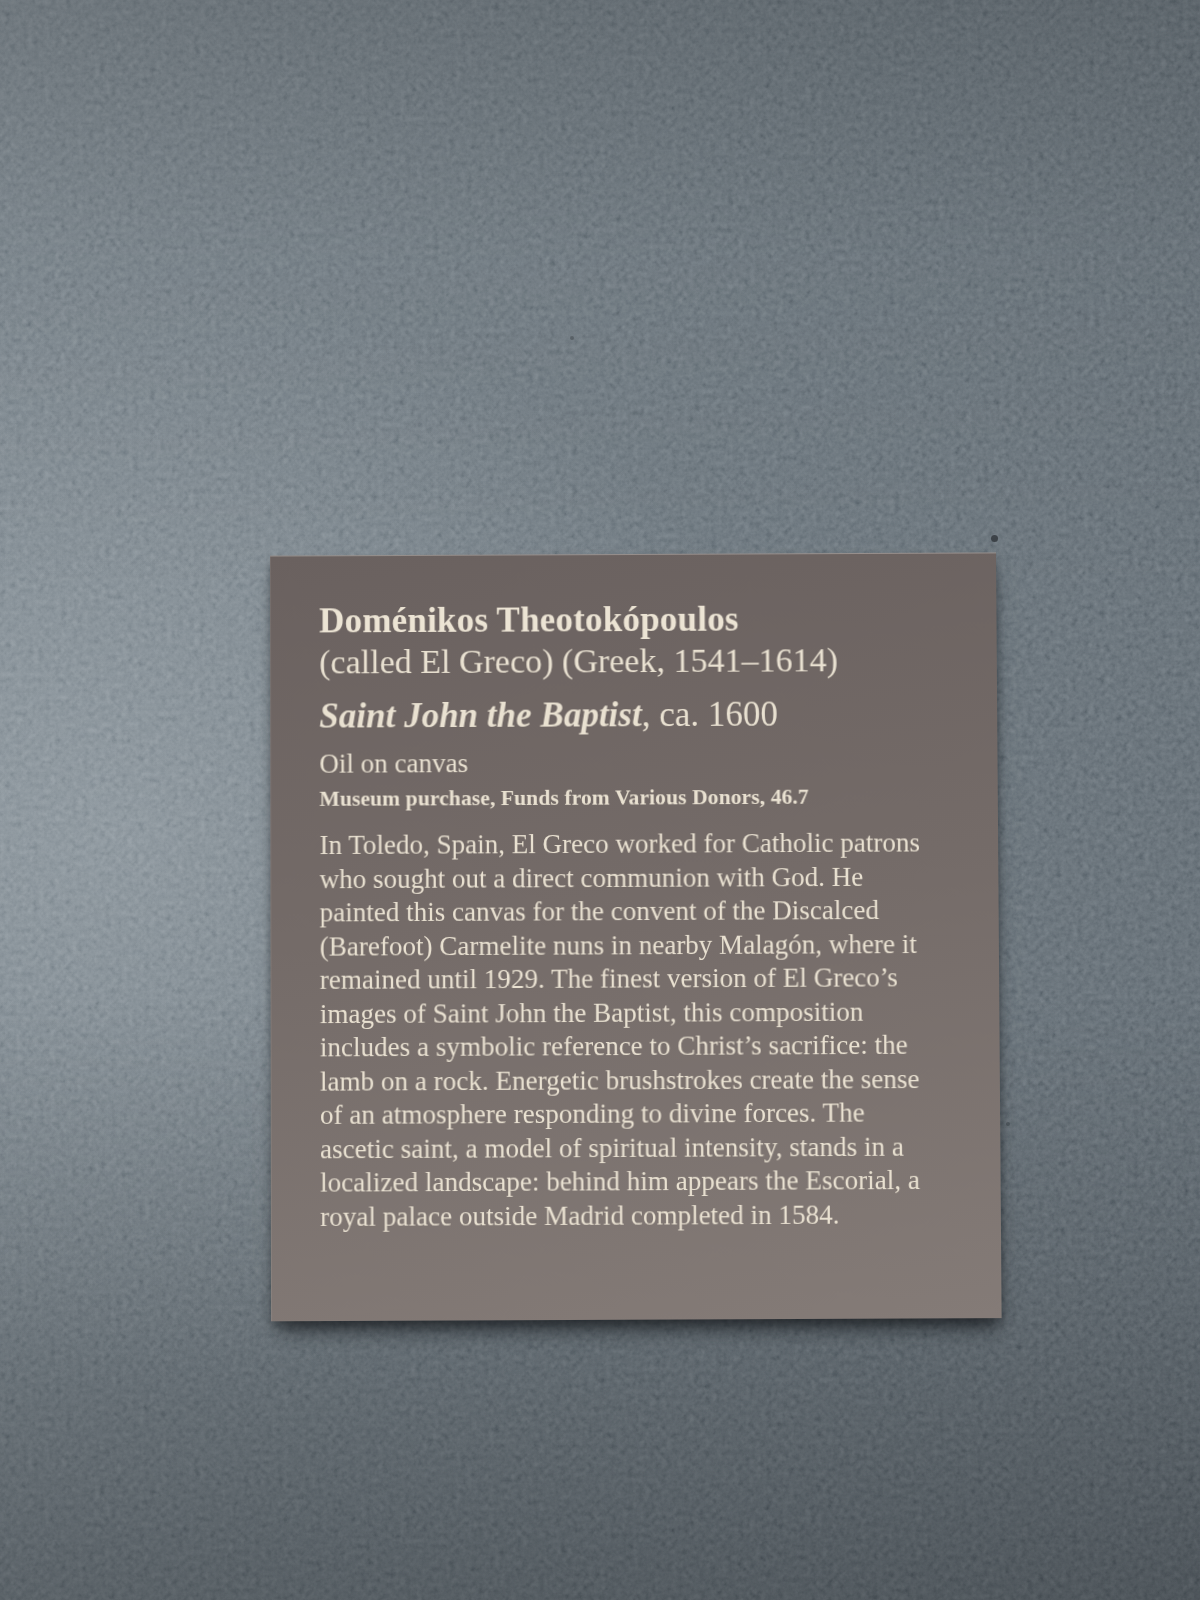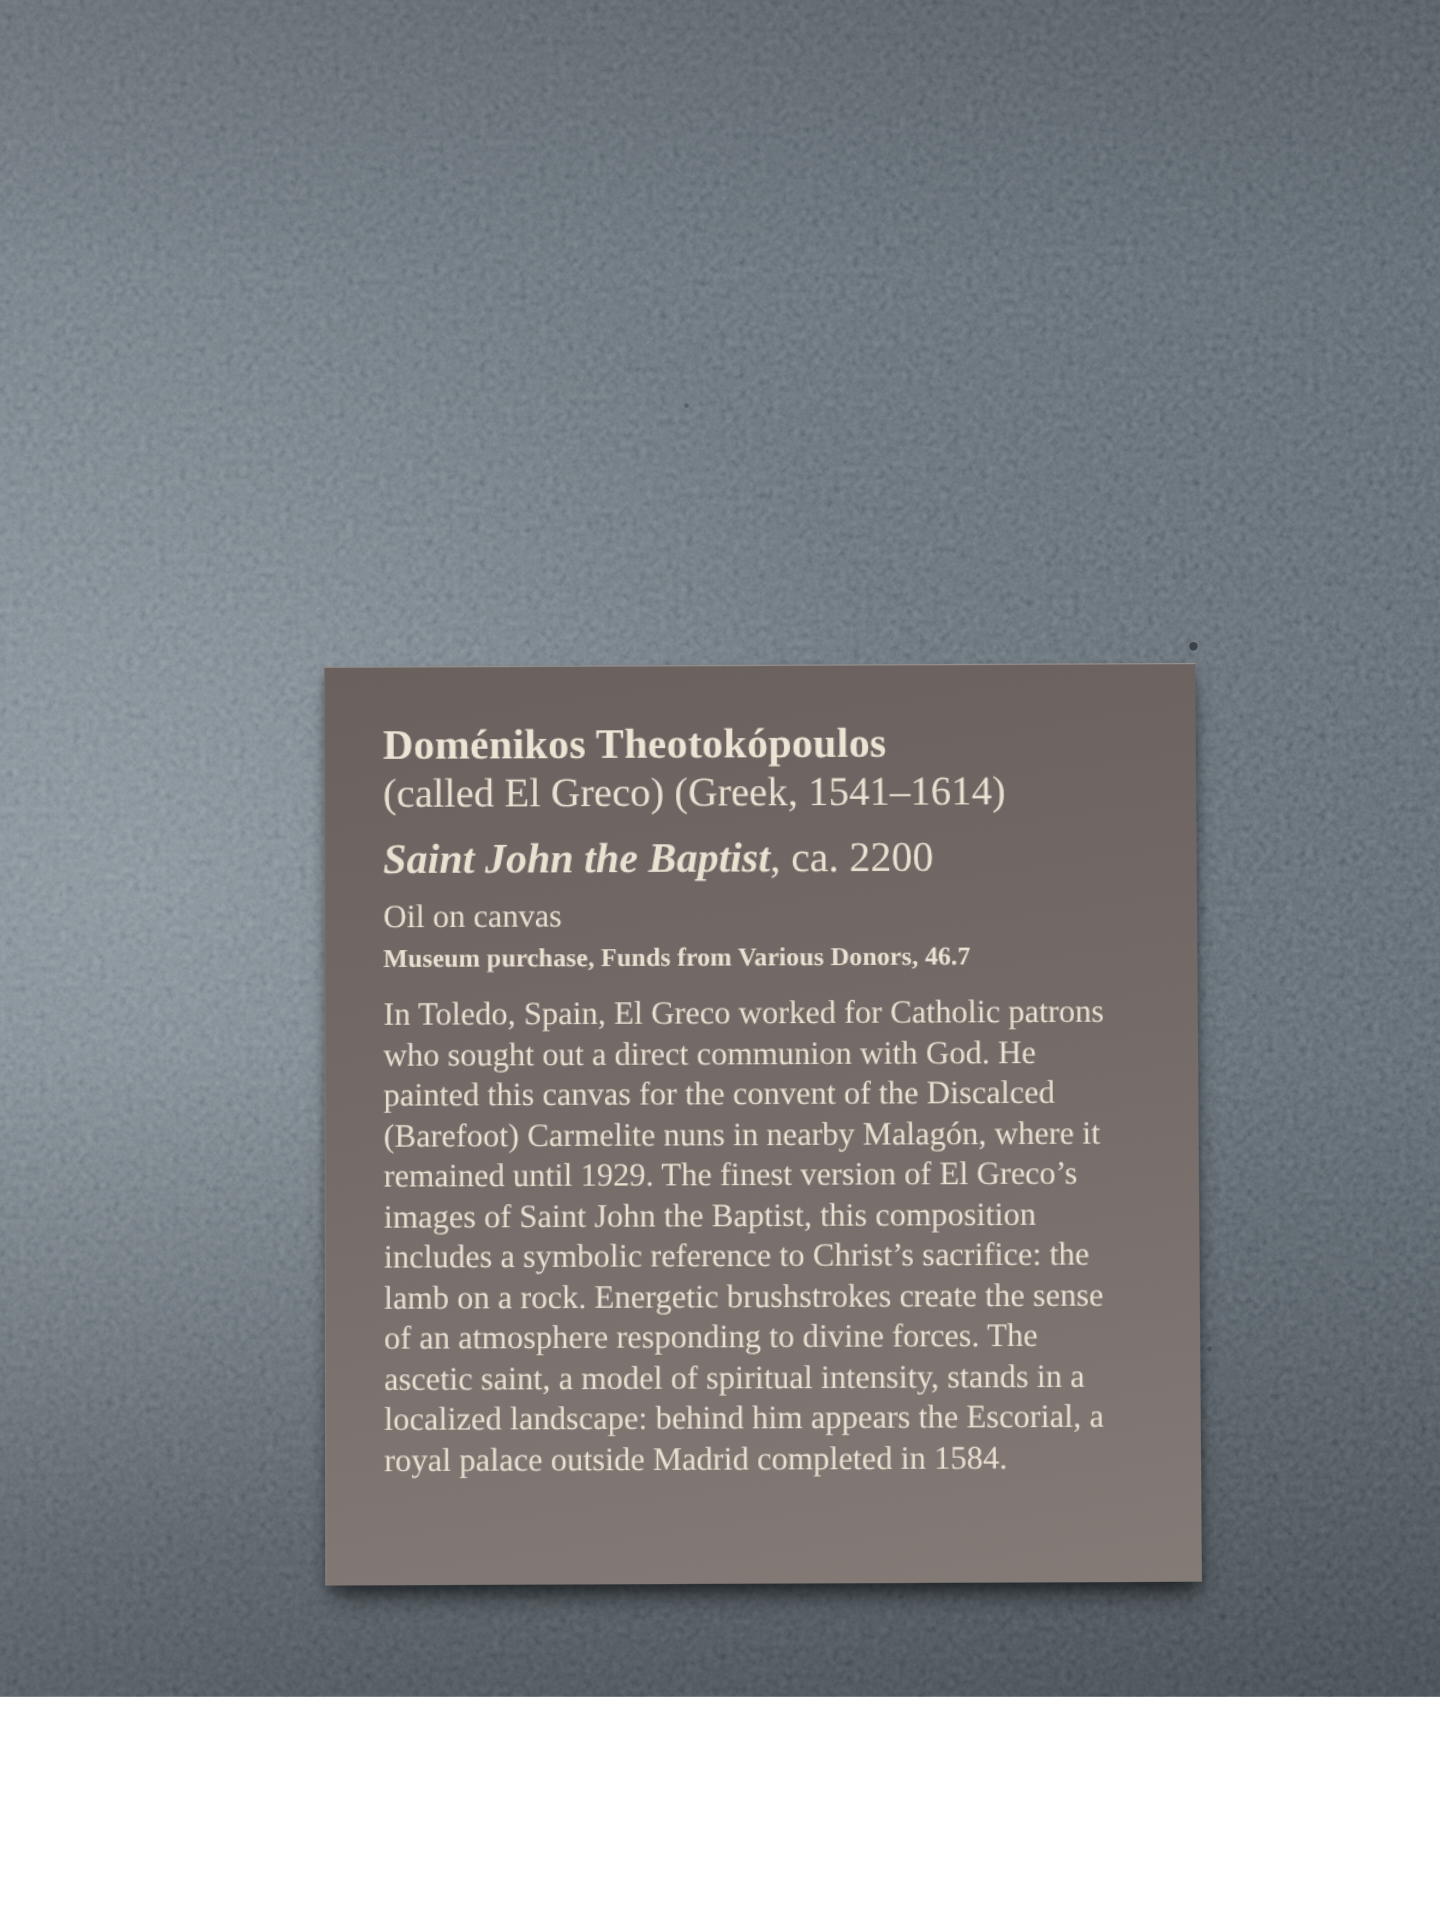--- a/index.html
+++ b/index.html
@@ -8,21 +8,21 @@
   }
   body {
     width: 1200px;
     height: 1600px;
     overflow: hidden;
     font-family: "Liberation Serif", serif;
   }
   .scene {
     position: relative;
     width: 1200px;
-    height: 1414px;
+    height: 1600px;
     overflow: hidden;
     
     background:
       radial-gradient(1100px 900px at 10% 52%, rgba(208,218,224,0.22), rgba(208,218,224,0) 62%),
       linear-gradient(112deg, #717c84 0%, #5f6a72 48%, #525c64 100%);
   }
   .wall-texture {
     position: absolute;
     inset: 0;
     z-index: 1;
@@ -135,20 +135,20 @@
   <div class="wall-shading"></div>
 
   <div class="speck speck-1"></div>
   <div class="speck speck-2"></div>
   <div class="speck speck-3"></div>
 
   <div class="label-card">
     <h1 class="artist-name">Doménikos Theotokópoulos</h1>
     <div class="artist-sub">(called El Greco) (Greek, 1541–1614)</div>
     <div class="title-line">
-      <span class="title-italic">Saint John the Baptist</span><span>, ca. 2200</span>
+      <span class="title-italic">Saint John the Baptist</span><span>, ca. 1600</span>
     </div>
     <div class="medium">Oil on canvas</div>
     <div class="credit">Museum purchase, Funds from Various Donors, 46.7</div>
     <p class="description">In Toledo, Spain, El Greco worked for Catholic patrons who sought out a direct communion with God. He painted this canvas for the convent of the Discalced (Barefoot) Carmelite nuns in nearby Malagón, where it remained until 1929. The finest version of El Greco’s images of Saint John the Baptist, this composition includes a symbolic reference to Christ’s sacrifice: the lamb on a rock. Energetic brushstrokes create the sense of an atmosphere responding to divine forces. The ascetic saint, a model of spiritual intensity, stands in a localized landscape: behind him appears the Escorial, a royal palace outside Madrid completed in 1584.</p>
   </div>
 
 </div>
 
 </body></html>

